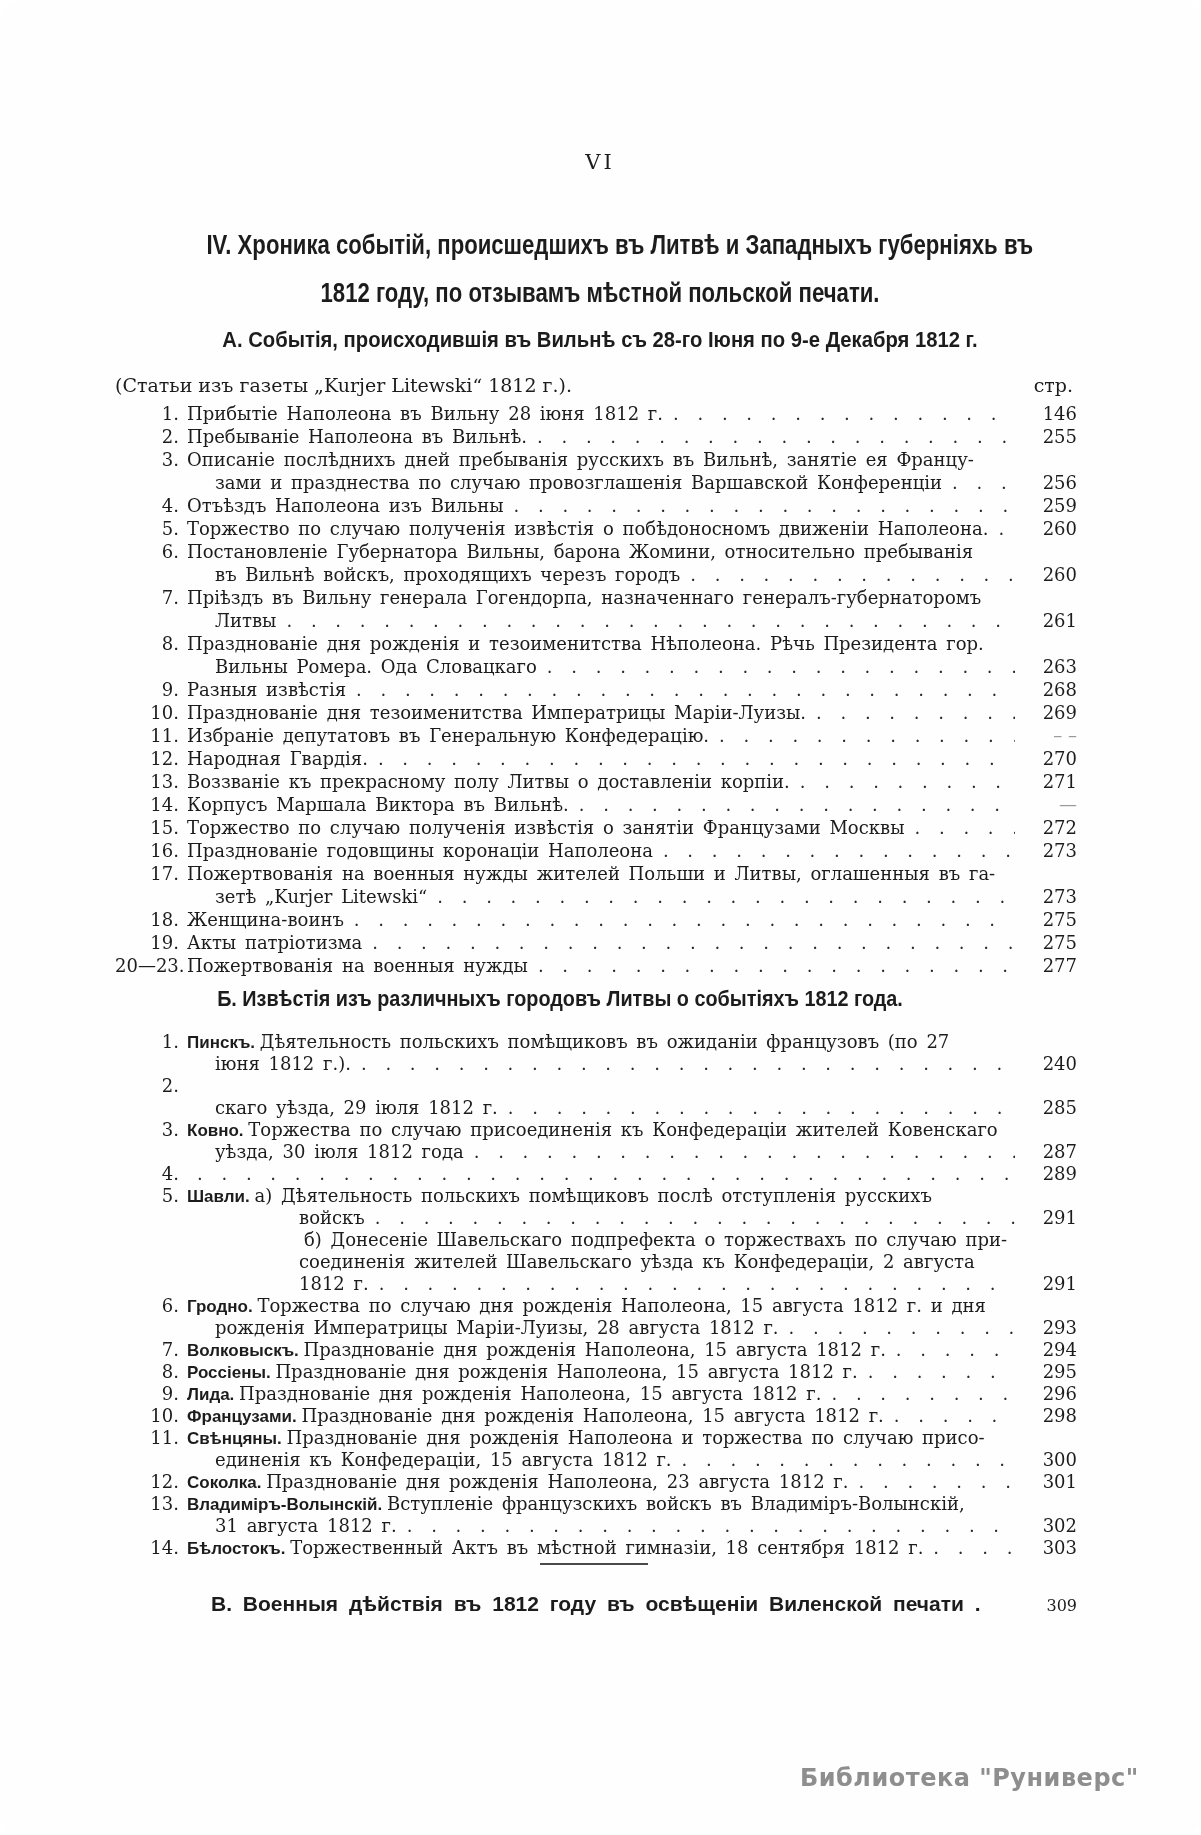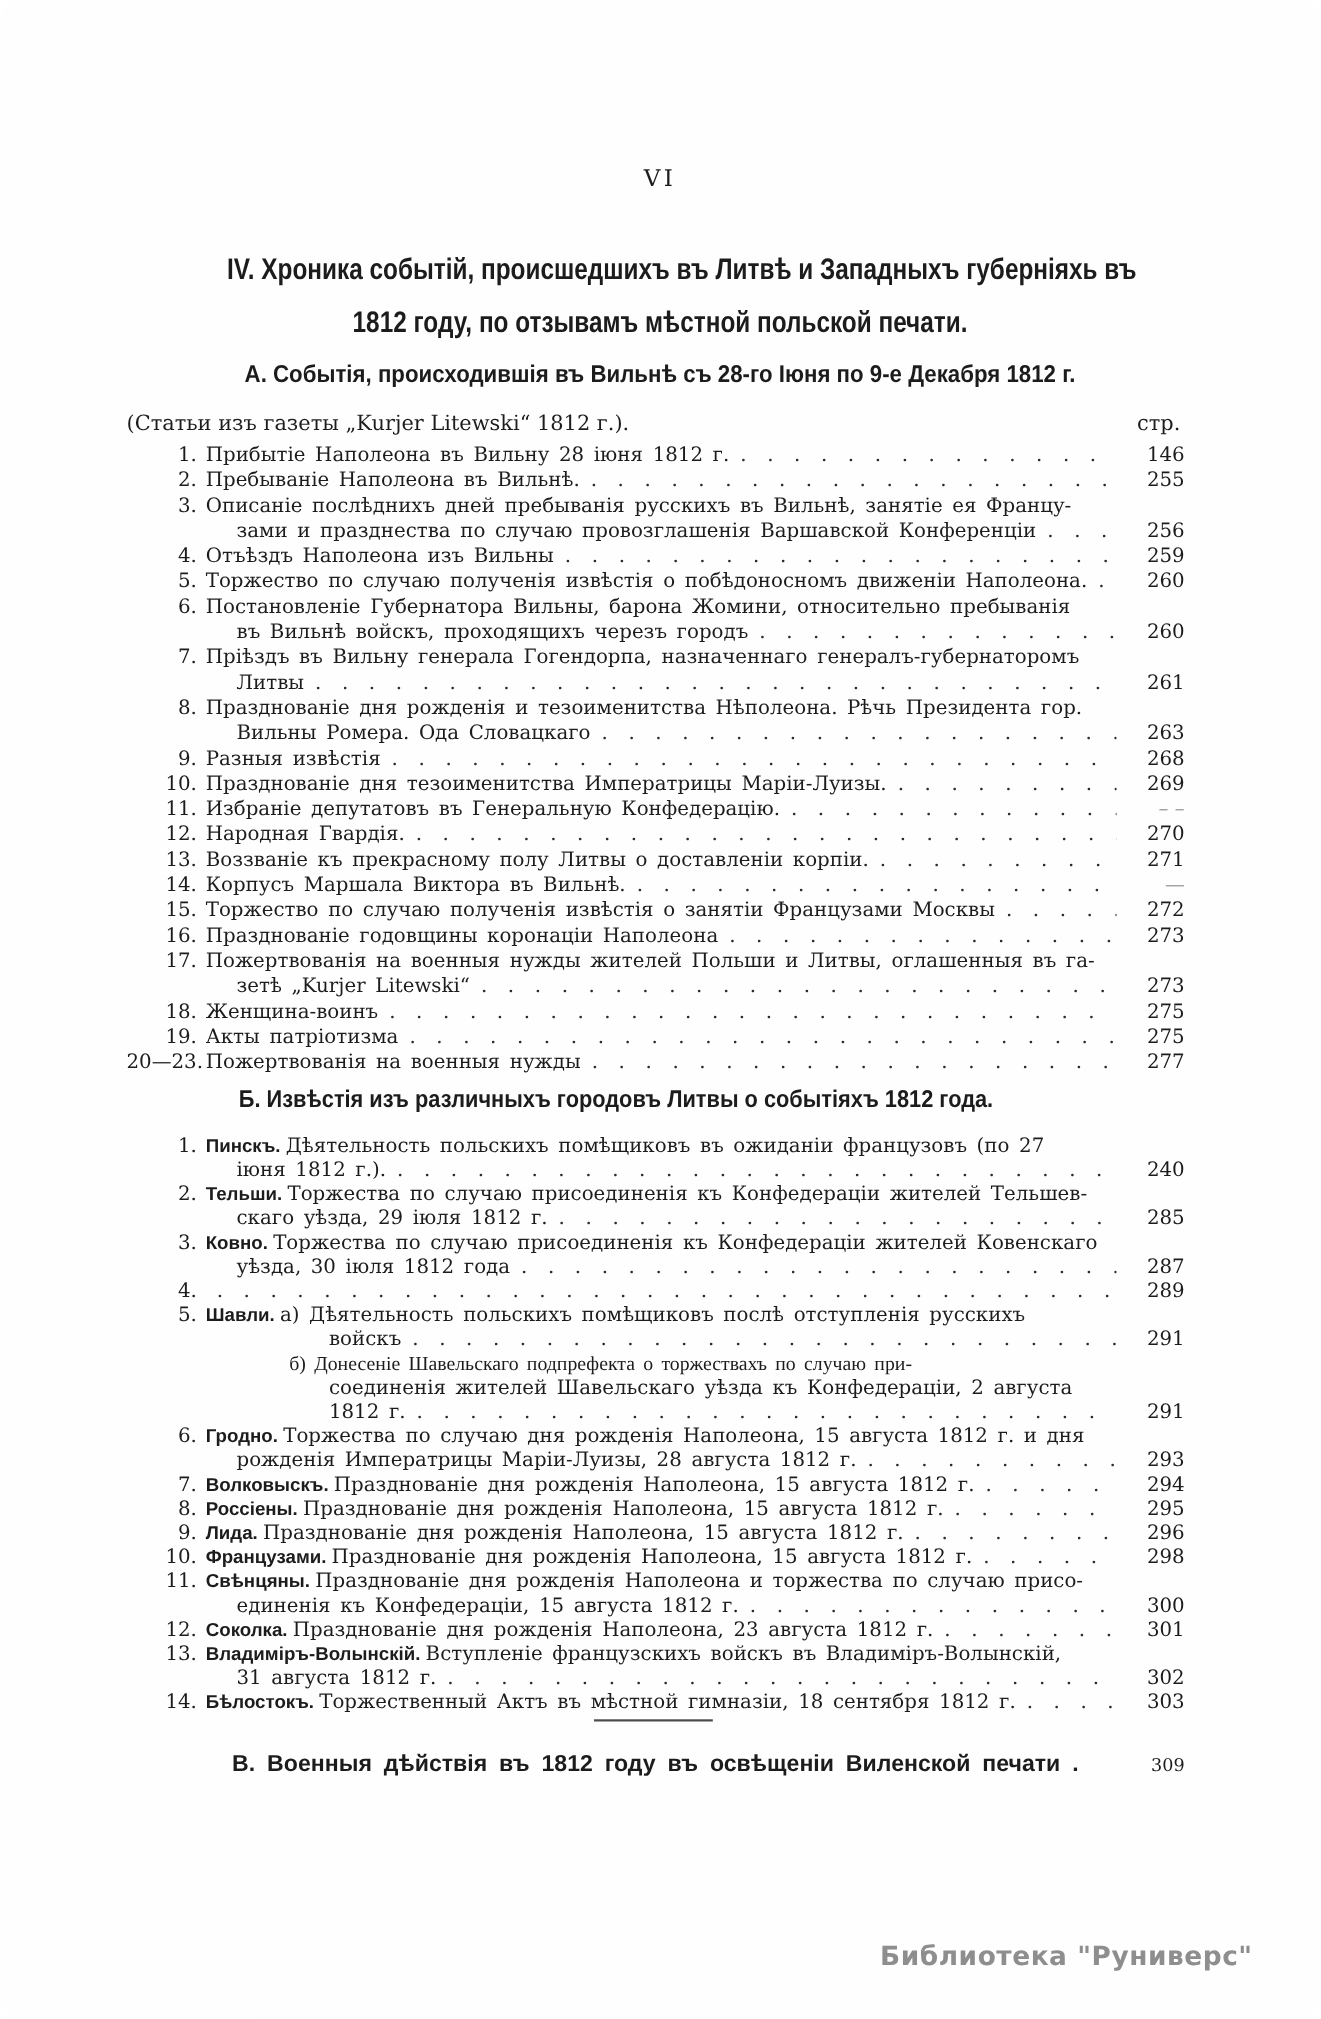--- a/index.html
+++ b/index.html
@@ -40,21 +40,21 @@
   #list-a { top:403px; }
   #list-b { top:1031px; }
   .toc-line {
     display:flex; align-items:baseline;
     height:23px; font-size:18px; white-space:nowrap;
   }
   #list-b .toc-line { height:22px; }
   .num { flex:none; width:64px; text-align:right; padding-right:8px; }
   .txt { flex:none; word-spacing:3px; }
   .cont { margin-left:28px; }
-  .sub-ind { margin-left:76px;font-family:Liberation Serif, serif; }
+  .sub-ind { margin-left:117px; }
   .deep-cont { margin-left:112px; }
   .place {
     font-family:"Liberation Sans", sans-serif; font-weight:bold;
     font-size:17px; word-spacing:normal;
   }
   .leader { flex:1 1 0; min-width:0; overflow:hidden; margin:0 6px 0 10px; }
   .leader::before {
     content:". . . . . . . . . . . . . . . . . . . . . . . . . . . . . . . . . . . . . . . .";
     word-spacing:13px; color:#2a2a2a;
   }
@@ -304,21 +304,20 @@
         <div class="toc-line">
           <span class="num"></span>
           <span class="txt cont">іюня 1812 г.).</span>
           <span class="leader"></span>
           <span class="pg">240</span>
         </div>
       </div>
       <div>
         <div class="toc-line">
           <span class="num">2.</span>
-          <span class="txt"><b class="place">Тельши. </b>Торжества по случаю присоединенія къ Конфедераціи жителей Тельшев-</span>
         </div>
         <div class="toc-line">
           <span class="num"></span>
           <span class="txt cont">скаго уѣзда, 29 іюля 1812 г.</span>
           <span class="leader"></span>
           <span class="pg">285</span>
         </div>
       </div>
       <div>
         <div class="toc-line">

